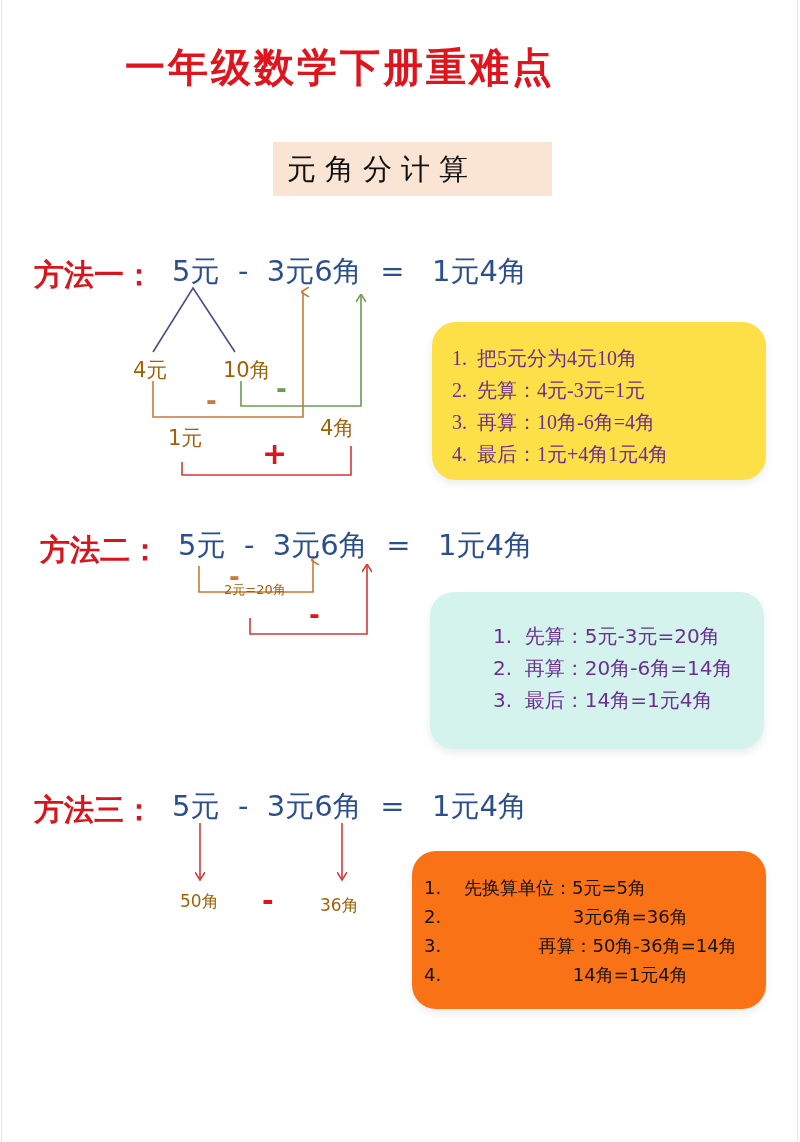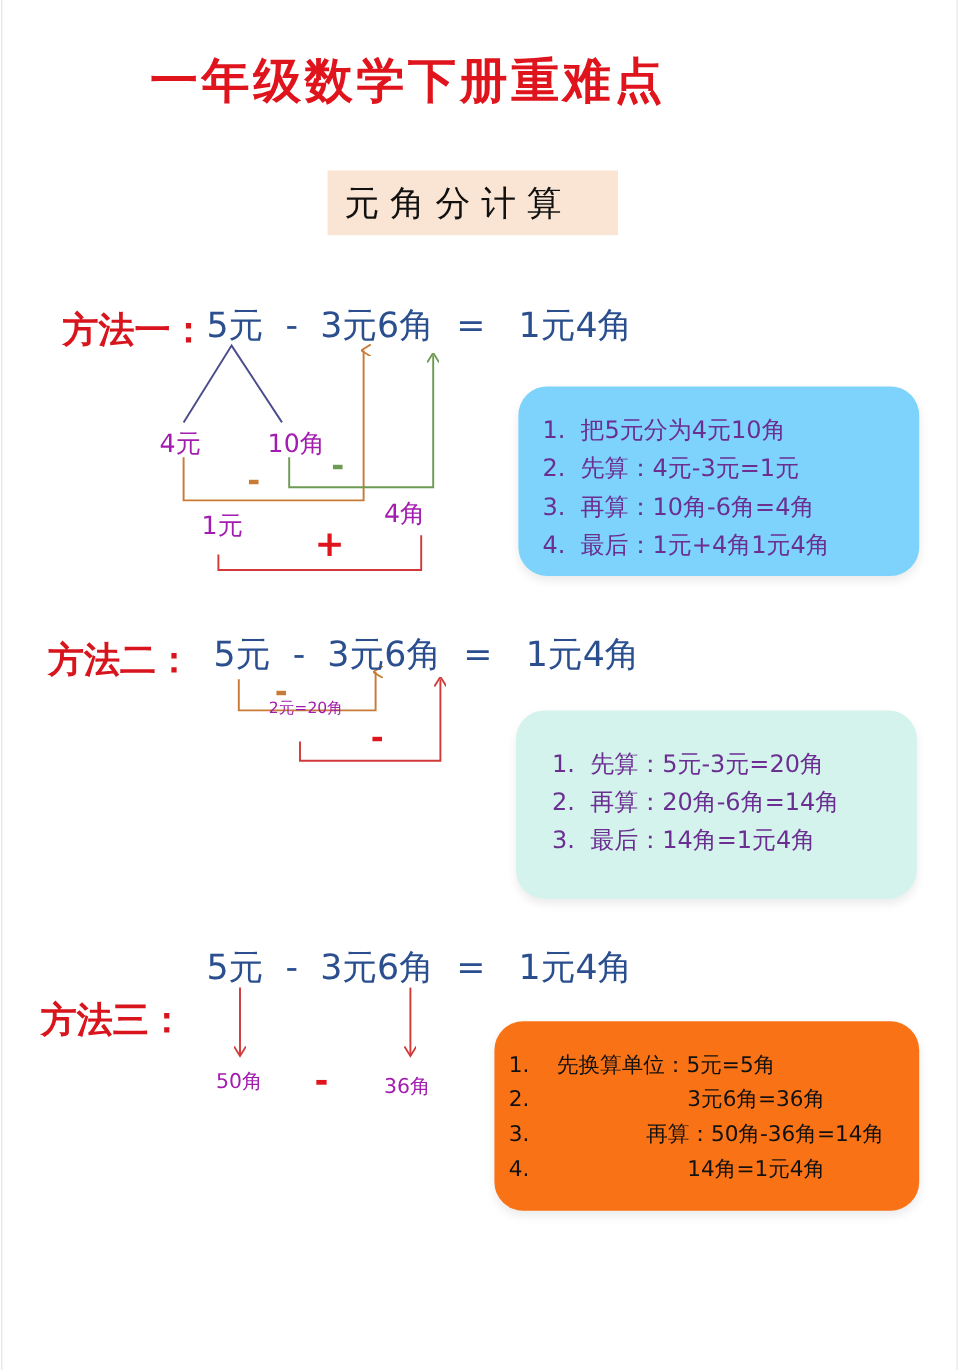--- a/index.html
+++ b/index.html
@@ -6,30 +6,30 @@
     body {
       width: 800px; height: 1142px; background: #ffffff; position: relative; overflow: hidden;
       font-family: "DejaVu Sans", sans-serif;
     }
     .frame { position: absolute; left: 1px; top: 0; width: 797px; height: 1142px; border-left: 1px solid #e4e4e4; border-right: 1px solid #e4e4e4; box-sizing: border-box; }
     .title {
       position: absolute; left: 0; top: 40px; width: 680px; text-align: center;
       font-family: "DejaVu Serif", serif; font-weight: bold; font-size: 40px; color: #e0141c; letter-spacing: 3px;
     }
     .subtitle {
-      position: absolute; left: 273px; top: 142px; width: 242px; height: 54px; background: #fae4d3;
+      position: absolute; left: 273px; top: 142px; width: 279px; height: 54px; background: #fae4d3;
       font-family: "DejaVu Serif", serif; font-size: 29px; color: #111; line-height: 54px; padding-left: 14px; box-sizing: border-box; letter-spacing: 9px;
     }
     .label { position: absolute; font-family: "DejaVu Serif", serif; font-weight: bold; font-size: 30px; color: #d8141c; }
     .eq { position: absolute; font-size: 29px; color: #2b4f8e; white-space: pre; }
-    .small { position: absolute; color: #a21caf; white-space: pre; }
+    .small { position: absolute; color: #a16207; white-space: pre; }
     .box { position: absolute; border-radius: 24px; box-shadow: 0 4px 8px rgba(0,0,0,0.08); }
     .box ol { list-style: none; margin: 0; padding: 0; }
     .box li { white-space: pre; }
-    .b1 { left: 432px; top: 322px; width: 334px; height: 158px; background: #7dd3fc; }
+    .b1 { left: 432px; top: 322px; width: 334px; height: 158px; background: #fde047; font-family: Liberation Serif, serif; }
     .b2 { left: 430px; top: 592px; width: 334px; height: 157px; background: #d3f3ec; }
     .b3 { left: 412px; top: 851px; width: 354px; height: 158px; background: #f97316; }
     .b1 li, .b2 li { font-size: 20px; color: #6b2e91; line-height: 32px; }
     .b3 li { font-size: 18px; color: #111; line-height: 29px; }
     svg.lines { position: absolute; left: 0; top: 0; }
     .sign { position: absolute; font-weight: bold; }
   </style>
 </head>
 <body>
 
@@ -60,21 +60,21 @@
   <path d="M182,462 L182,475 L351,475 L351,446" fill="none" stroke="#d23a3a" stroke-width="1.6"></path>
 
   <path d="M199,566 L199,592 L313,592 L313,560" fill="none" stroke="#c87a36" stroke-width="1.6" marker-end="url(#aO)"></path>
   <path d="M250,618 L250,634 L367,634 L367,566" fill="none" stroke="#d23a3a" stroke-width="1.6" marker-end="url(#aR)"></path>
 
   <path d="M200,823 L200,880" fill="none" stroke="#d23a3a" stroke-width="1.6" marker-end="url(#aRd)"></path>
   <path d="M342,823 L342,880" fill="none" stroke="#d23a3a" stroke-width="1.6" marker-end="url(#aRd)"></path>
 </svg>
 
 <div>
-  <div class="label" style="left:52px;top:255px;">方法一：</div>
+  <div class="label" style="left:34px;top:255px;">方法一：</div>
   <div class="eq" style="left:172px;top:252px;">5元  -  3元6角  =   1元4角</div>
   <div class="small" style="left:133px;top:356px;font-size:21px;">4元</div>
   <div class="small" style="left:223px;top:356px;font-size:21px;">10角</div>
   <div class="small" style="left:168px;top:424px;font-size:21px;">1元</div>
   <div class="small" style="left:320px;top:414px;font-size:21px;">4角</div>
   <div class="sign" style="left:206px;top:386px;font-size:26px;color:#c87a36;">-</div>
   <div class="sign" style="left:276px;top:374px;font-size:26px;color:#6e9a52;">-</div>
   <div class="sign" style="left:262px;top:436px;font-size:30px;color:#e0141c;">+</div>
   <div class="box b1">
     <ol style="padding:20px 0 0 20px;">
@@ -86,30 +86,30 @@
   </div>
 </div>
 
 <div>
   <div class="label" style="left:40px;top:530px;">方法二：</div>
   <div class="eq" style="left:178px;top:526px;">5元  -  3元6角  =   1元4角</div>
   <div class="sign" style="left:229px;top:562px;font-size:26px;color:#c87a36;">-</div>
   <div class="small" style="left:224px;top:581px;font-size:13px;">2元=20角</div>
   <div class="sign" style="left:309px;top:600px;font-size:26px;color:#e0141c;">-</div>
   <div class="box b2">
-    <ol style="padding:28px 17px 0 30px;">
+    <ol style="padding:28px 17px 0 30px;margin-left:33px;">
       <li>1.  先算：5元-3元=20角</li>
       <li>2.  再算：20角-6角=14角</li>
       <li>3.  最后：14角=1元4角</li>
     </ol>
   </div>
 </div>
 
 <div>
-  <div class="label" style="left:34px;top:790px;margin-top:40px;">方法三：</div>
+  <div class="label" style="left:34px;top:790px;">方法三：</div>
   <div class="eq" style="left:172px;top:787px;">5元  -  3元6角  =   1元4角</div>
   <div class="small" style="left:180px;top:890px;font-size:17px;">50角</div>
   <div class="sign" style="left:262px;top:884px;font-size:28px;color:#e0141c;">-</div>
   <div class="small" style="left:320px;top:894px;font-size:17px;">36角</div>
   <div class="box b3">
     <ol style="padding:22px 0 0 12px;">
       <li>1.    先换算单位：5元=5角</li>
       <li>2.                       3元6角=36角</li>
       <li>3.                 再算：50角-36角=14角</li>
       <li>4.                       14角=1元4角</li>

